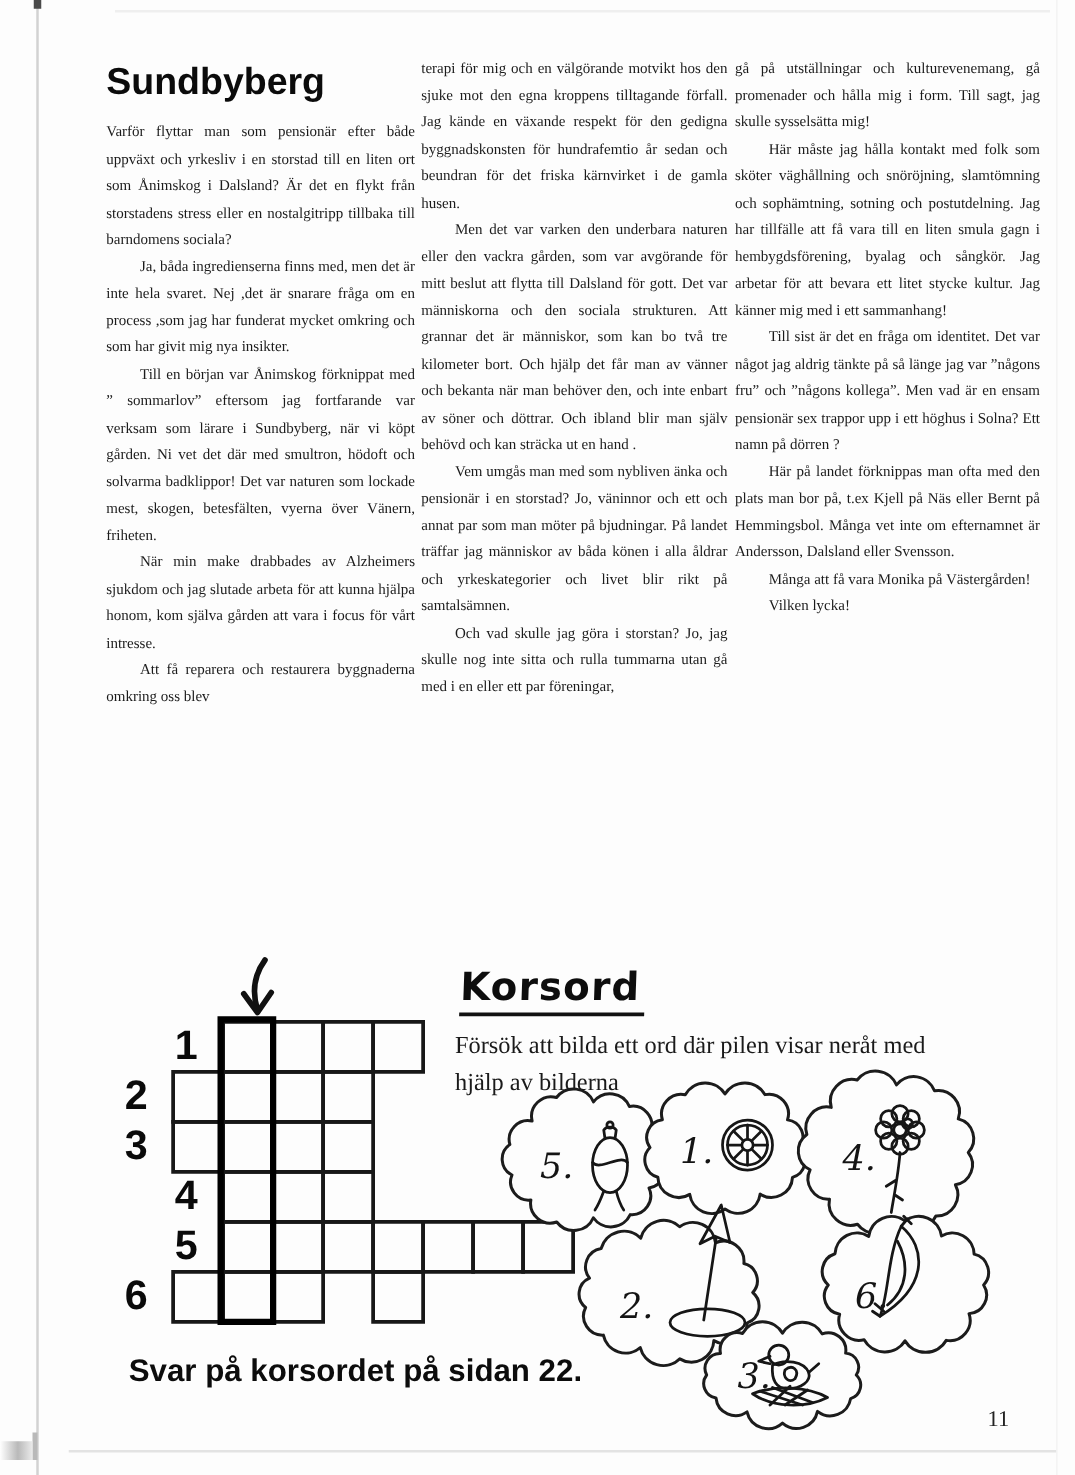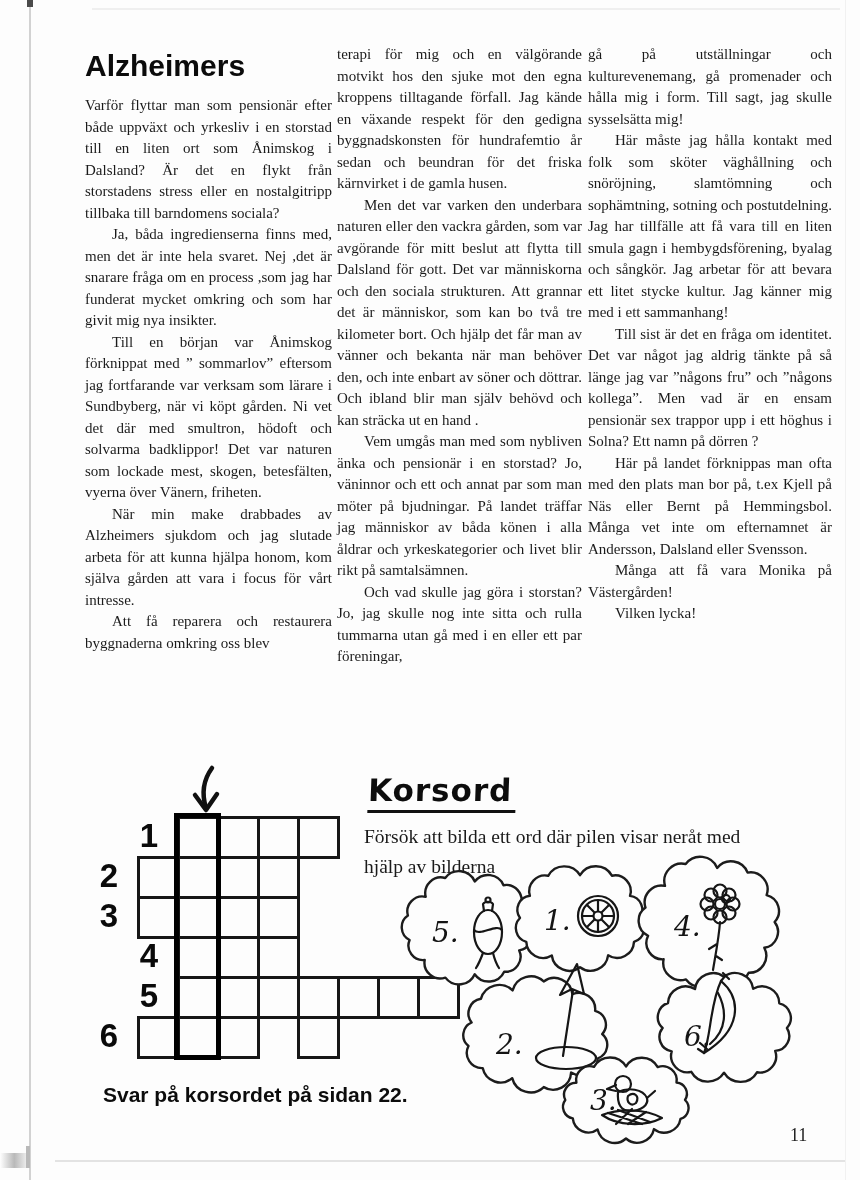--- a/index.html
+++ b/index.html
@@ -26,21 +26,21 @@
   .col1{left:85px;top:48px;width:247px;}
   .col2{left:337px;top:44px;width:245px;}
   .col3{left:588px;top:44px;width:244px;}
   h1.article-title{
     font-family:"Liberation Sans", sans-serif;
     font-size:30px;line-height:35px;font-weight:bold;
     color:#0b0b0b;margin:0 0 12px 0;letter-spacing:0px;
   }
   .para{
     margin:0;text-align:justify;
-    font-size:15px;line-height:21.5px;
+    font-size:12px;line-height:21.5px;
     color:#1b1b1b;
   }
   .para.ind{text-indent:27px;}
 
   
   .cell{
     position:absolute;width:43px;height:43px;
     border:3px solid #171717;box-sizing:border-box;
     background:transparent;
   }
@@ -68,42 +68,42 @@
   #clouds{position:absolute;left:380px;top:852px;}
   .cloud{fill:#fdfdfd;stroke:#1c1c1c;stroke-width:2.4;stroke-linejoin:round;}
   .cluenum{
     font-family:"DejaVu Serif", serif;font-style:italic;
     font-size:28px;fill:#141414;
   }
   .draw{fill:none;stroke:#161616;stroke-width:2.2;stroke-linecap:round;stroke-linejoin:round;}
   .svar{
     position:absolute;left:103px;top:1083px;
     font-family:"Liberation Sans", sans-serif;font-weight:bold;
-    font-size:21px;color:#0c0c0c;
+    font-size:25px;color:#0c0c0c;
   }
   .pagenum{
     position:absolute;left:790px;top:1125px;
     font-size:18px;color:#222;
   }
 </style>
 </head>
 <body>
 
 <div class="page">
 
   <div class="edge-left"></div>
   <div class="edge-left-top"></div>
   <div class="edge-left-bottom"></div>
   <div class="corner-bl"></div>
   <div class="edge-bottom"></div>
   <div class="edge-top"></div>
   <div class="edge-right"></div>
 
   <div class="col col1">
-    <h1 class="article-title"><span>Alzheimers</span><br></h1>
+    <h1 class="article-title"><span>Sundbyberg</span><br></h1>
     <div class="paras">
         <p class="para">Varför flyttar man som pensionär efter både uppväxt och yrkesliv i en storstad till en liten ort som Ånimskog i Dalsland? Är det en flykt från storstadens stress eller en nostalgitripp tillbaka till barndomens sociala?</p>
         <p class="para ind">Ja, båda ingredienserna finns med, men det är inte hela svaret. Nej ,det är snarare fråga om en process ,som jag har funderat mycket omkring och som har givit mig nya insikter.</p>
         <p class="para ind">Till en början var Ånimskog förknippat med ” sommarlov” eftersom jag fortfarande var verksam som lärare i Sundbyberg, när vi köpt gården. Ni vet det där med smultron, hödoft och solvarma badklippor! Det var naturen som lockade mest, skogen, betesfälten, vyerna över Vänern, friheten.</p>
         <p class="para ind">När min make drabbades av Alzheimers sjukdom och jag slutade arbeta för att kunna hjälpa honom, kom själva gården att vara i focus för vårt intresse.</p>
         <p class="para ind">Att få reparera och restaurera byggnaderna omkring oss blev</p>
       </div>
   </div>
   <div class="col col2">
     <div class="paras">

